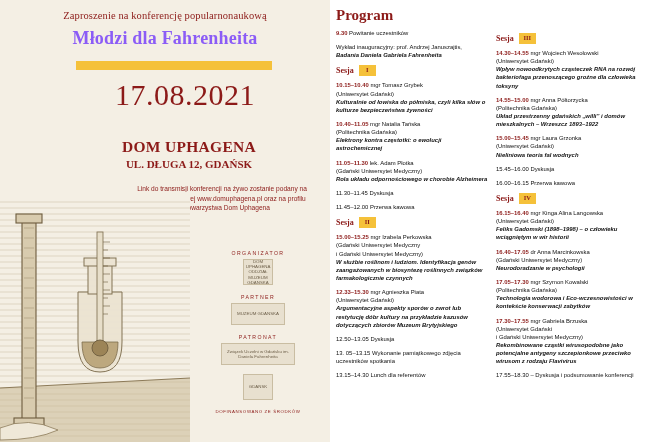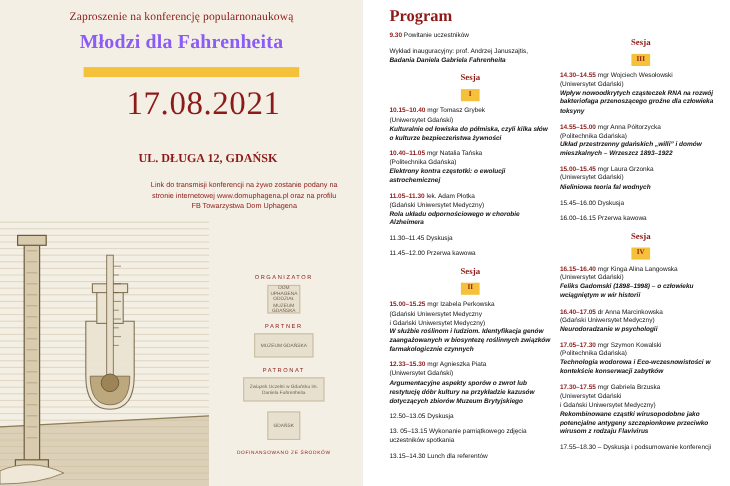--- a/index.html
+++ b/index.html
@@ -113,40 +113,39 @@
     margin-top: 2px; line-height: 1.3;
   }
 
   
   .engraving { position: absolute; left: 0; bottom: 0; width: 190px; height: 250px; }
 
   
   .program {
     flex: 1 1 auto;
     background: #ffffff;
-    padding: 7px 8px 0 24px;
+    padding: 7px 8px 0 6px;
     position: relative;
     overflow: hidden;
   }
   .program-title {
     font-size: 15px;
     color: #8c1a18;
     font-family: "Liberation Serif", serif;
     font-weight: bold;
     margin-bottom: 5px;
   }
   .cols { display: flex; gap: 8px; height: 420px; }
   .col { width: 152px; font-size: 5.9px; line-height: 1.38; color: #111; }
   .col.c1 { width: 152px; }
   .col.c2 { width: 152px; }
 
   .sess-head {
-    display: flex; align-items: center; gap: 5px;
+    display: flex; align-items: flex-end; gap: 5px;
     margin: 4px 0 5px 0;
-    flex-direction: column;
   }
   .sess-head .sname {
     color: #8c1a18; font-weight: bold; font-size: 8px;
     font-family: "Liberation Serif", serif;
   }
   .sess-head .snum {
     background: #f5c13a; color: #8c1a18;
     font-size: 6.5px; font-weight: bold;
     width: 17px; height: 11px;
     display: flex; align-items: center; justify-content: center;
@@ -271,20 +270,21 @@
       </g>
 
       <path d="M0 236 Q28 224 58 238 Q36 248 0 248 Z" fill="#efe8d8" stroke="#8c7a58" stroke-width="0.8"></path>
     </svg>
 
     <div class="poster-top-line">Zaproszenie na konferencję popularnonaukową</div>
     <div class="poster-title">Młodzi dla Fahrenheita</div>
     <div class="yellow-bar"></div>
     <div class="poster-date">17.08.2021</div>
     <div class="poster-venue">
+      <div class="v1">DOM UPHAGENA</div>
       <div class="v2">UL. DŁUGA 12, GDAŃSK</div>
     </div>
     <div class="poster-note">Link do transmisji konferencji na żywo zostanie podany na stronie internetowej www.domuphagena.pl oraz na profilu FB Towarzystwa Dom Uphagena</div>
 
     <div class="sponsors" id="sponsors">
         <div class="sp-block">
           <div class="sp-label">ORGANIZATOR</div>
           <div class="sp-logo-row">
             <div class="sp-logo sq">DOM UPHAGENA ODDZIAŁ MUZEUM GDAŃSKA</div>
           </div>

